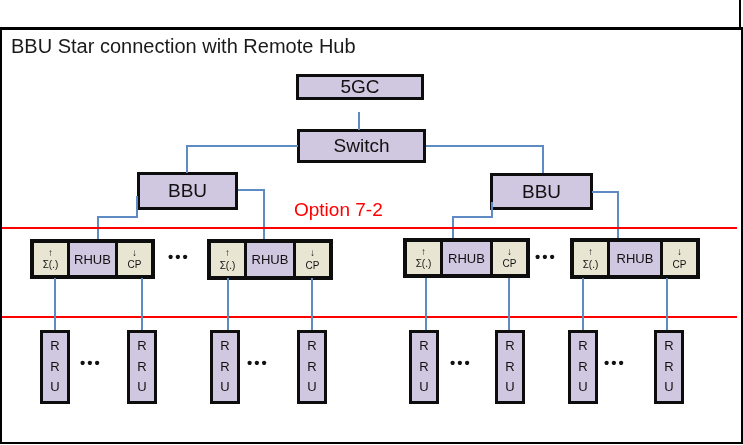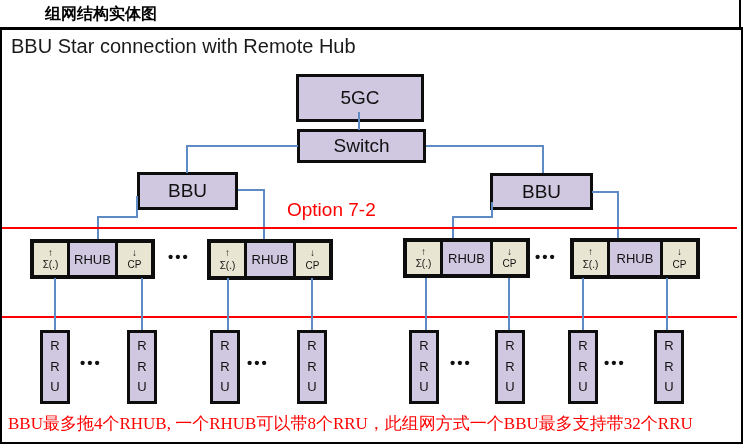--- a/index.html
+++ b/index.html
@@ -32,27 +32,26 @@
   .dots{position:absolute;font-weight:bold;font-size:15px;letter-spacing:2px;color:#111;}
   .footnote{position:absolute;left:8px;top:412px;width:720px;
             font-family:"Liberation Serif","DejaVu Serif",serif;
             font-size:17px;color:var(--accent-red,#f00);white-space:nowrap;}
 </style>
 </head>
 <body>
 
 <div class="stage">
 
-  <div class="top-label">组网结构实体图</div>
   <div class="frame"></div>
   <div class="edge-top-right"></div>
 
   <div class="diagram-title">BBU Star connection with Remote Hub</div>
 
-  <div class="node" style="left:296px;top:74px;width:128px;height:48px;">
+  <div class="node" style="left:296px;top:74px;width:128px;height:26px;">
     <span>5GC</span>
   </div>
   <div class="node" style="left:297px;top:129px;width:129px;height:34px;">
     <span>Switch</span>
   </div>
   <div class="node" style="left:137px;top:172px;width:101px;height:38px;">
     <span>BBU</span>
   </div>
   <div class="node" style="left:490px;top:173px;width:103px;height:37px;">
     <span>BBU</span>
@@ -69,21 +68,21 @@
   <div class="vline" style="left:97px;top:216px;height:24px;"></div>
   <div class="hline" style="left:238px;top:189px;width:27px;"></div>
   <div class="vline" style="left:263px;top:189px;height:51px;"></div>
 
   <div class="vline" style="left:491px;top:202px;height:16px;"></div>
   <div class="hline" style="left:452px;top:216px;width:41px;"></div>
   <div class="vline" style="left:452px;top:216px;height:23px;"></div>
   <div class="hline" style="left:592px;top:191px;width:27px;"></div>
   <div class="vline" style="left:617px;top:191px;height:48px;"></div>
 
-  <div class="option" style="left:287px;top:199px;">Option 7-2</div>
+  <div class="option" style="left:294px;top:199px;">Option 7-2</div>
   <div class="redline" style="left:2px;top:227px;width:735px;"></div>
   <div class="redline" style="left:2px;top:316px;width:735px;"></div>
 
   <div class="rgroup" style="left:30px;top:239px;width:125px;height:40px;">
     <div class="cell tan preline">↑
 Σ(.)</div>
     <div class="cell purple">RHUB</div>
     <div class="cell tan preline">↓
 CP</div>
   </div>
@@ -143,15 +142,14 @@
   <div class="rru preline" style="left:495px;top:330px;">R
 R
 U</div>
   <div class="rru preline" style="left:568px;top:330px;">R
 R
 U</div>
   <div class="rru preline" style="left:654px;top:330px;">R
 R
 U</div>
 
-  <div class="footnote">BBU最多拖4个RHUB, 一个RHUB可以带8个RRU，此组网方式一个BBU最多支持带32个RRU</div>
 
 </div>
 
 </body></html>

